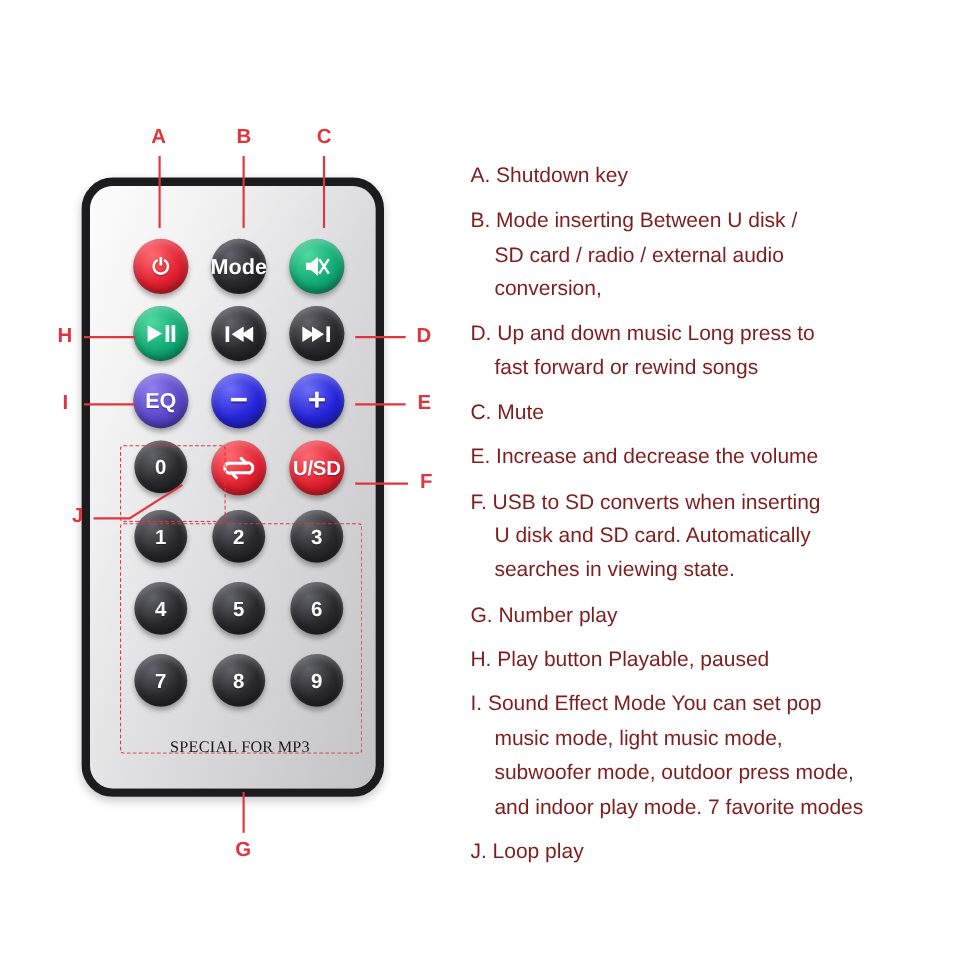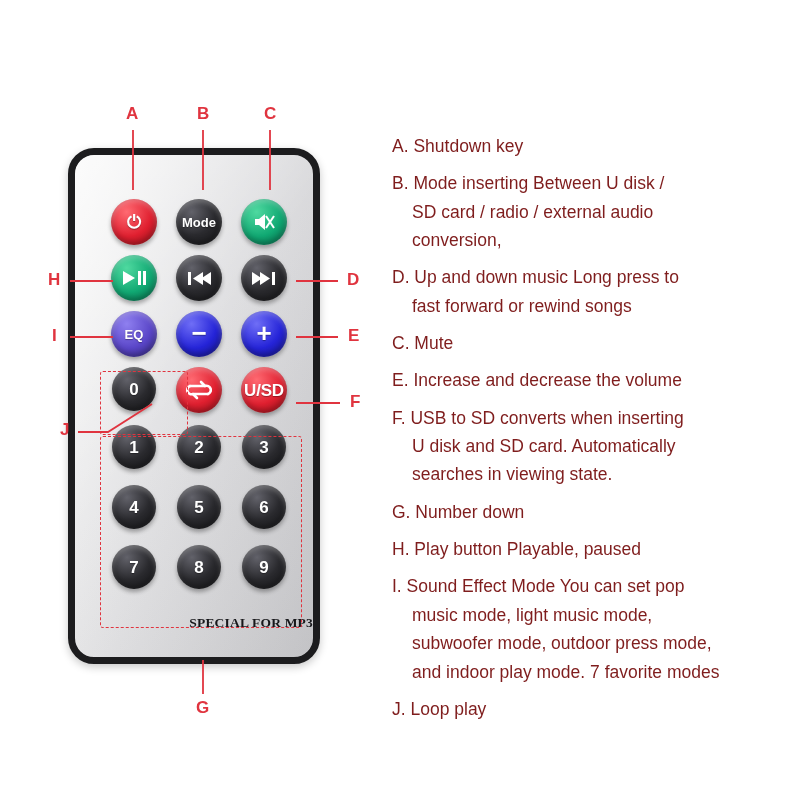--- a/index.html
+++ b/index.html
@@ -65,34 +65,34 @@
   .btn.num {
     width: 44px;
     height: 44px;
     font-size: 17px;
     font-weight: bold;
   }
   .btn .glyph {
     font-size: 18px;
     line-height: 1;
   }
-  .btn .label-txt { font-size: 13px; }
+  .btn .label-txt { font-size: 18px; }
   .btn .label-txt.tight { font-size: 17px; letter-spacing: -0.2px; }
   .btn .plusminus { font-size: 26px; font-weight: bold; margin-top: -3px; }
 
   
   .remote-footer {
     position: absolute;
     left: 0;
     right: 0;
     bottom: 26px;
-    text-align: right;
+    text-align: center;
     font-family: "Liberation Serif", serif;
     font-size: 13.5px;
-    font-weight: bold;
+    font-weight: normal;
     color: #17171a;
     letter-spacing: 0.2px;
     padding-left: 12px;
   }
 
   
   .dash-box {
     position: absolute;
     border: 1.6px dashed #e0343f;
     border-radius: 3px;
@@ -294,21 +294,21 @@
     </div>
     <div class="legend-item">
       <span class="line">E. Increase and decrease the volume</span>
     </div>
     <div class="legend-item">
       <span class="line">F. USB to SD converts when inserting</span>
       <span class="line indent">U disk and SD card. Automatically</span>
       <span class="line indent">searches in viewing state.</span>
     </div>
     <div class="legend-item">
-      <span class="line">G. Number down</span>
+      <span class="line">G. Number play</span>
     </div>
     <div class="legend-item">
       <span class="line">H. Play button Playable, paused</span>
     </div>
     <div class="legend-item">
       <span class="line">I. Sound Effect Mode You can set pop</span>
       <span class="line indent">music mode, light music mode,</span>
       <span class="line indent">subwoofer mode, outdoor press mode,</span>
       <span class="line indent">and indoor play mode. 7 favorite modes</span>
     </div>

